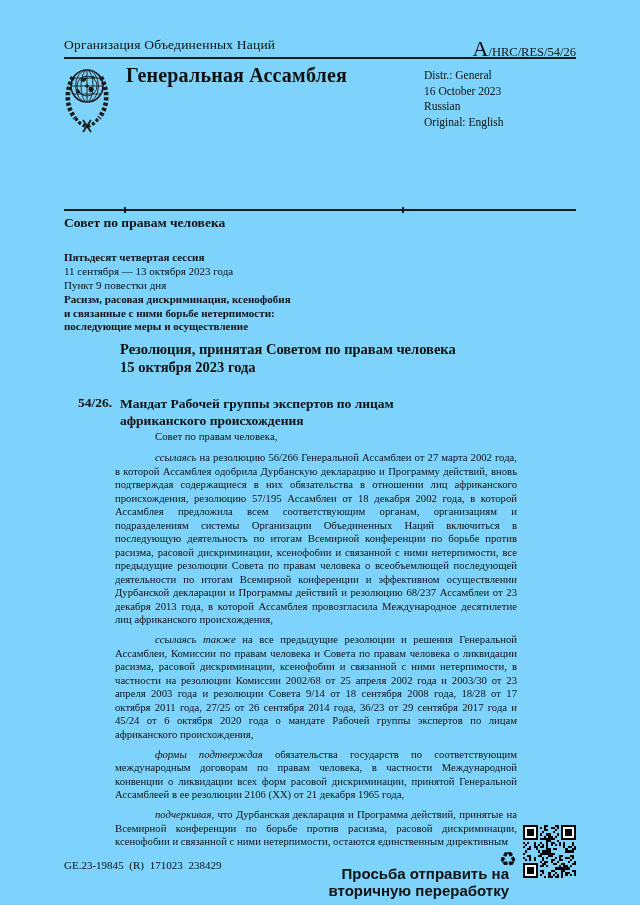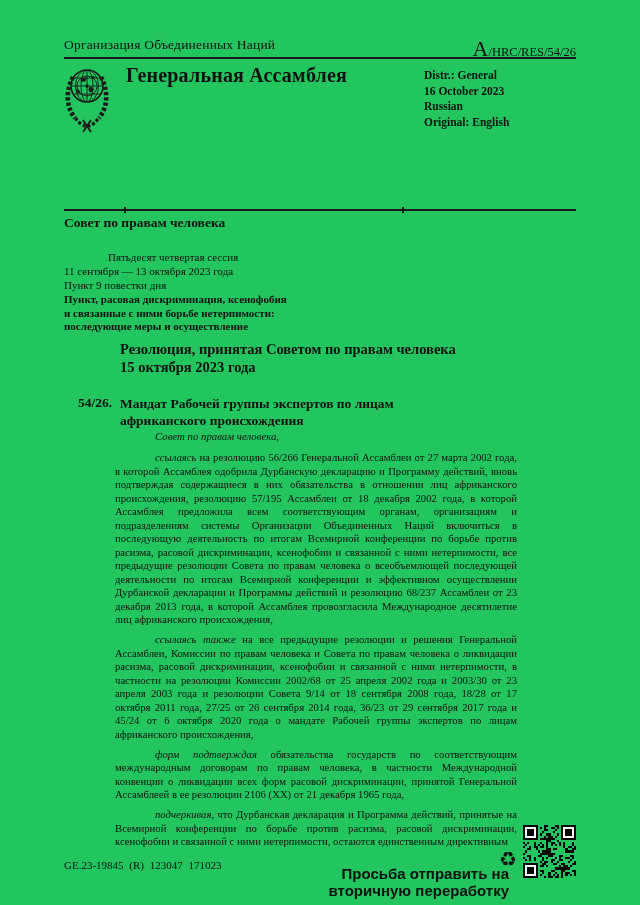--- a/index.html
+++ b/index.html
@@ -1,48 +1,48 @@
 <!DOCTYPE html>
 <html><head>
 <meta charset="utf-8">
 <style>
   html,body{margin:0;padding:0;background:#e8e8e8;}
   .page{
     position:relative;
     width:640px;height:905px;
     margin:0 auto;
-    background:#22c55e;
+    background:#7dd3fc;
     font-family:"Liberation Serif","DejaVu Serif",serif;
     color:#111;
     overflow:hidden;
     box-shadow:0 0 4px rgba(0,0,0,.25);
   }
   
   .org-name{position:absolute;left:64px;top:37px;font-size:13.5px;letter-spacing:.2px;}
   .doc-symbol{position:absolute;right:64px;top:36px;white-space:nowrap;text-decoration:underline;}
   .doc-symbol .big-a{font-size:22px;}
   .doc-symbol .rest{font-size:12.5px;}
   .rule-thin{position:absolute;left:64px;right:64px;top:57px;height:2px;background:#1a1a1a;}
   .emblem{position:absolute;left:63px;top:61px;}
   .assembly-title{position:absolute;left:126px;top:64px;font-size:20px;font-weight:bold;letter-spacing:.2px;}
-  .distr{position:absolute;left:424px;top:68px;font-size:11.5px;line-height:15.5px;font-weight:bold;}
+  .distr{position:absolute;left:424px;top:68px;font-size:11.5px;line-height:15.5px;}
   .rule-thick{position:absolute;left:64px;right:64px;top:209px;height:2.2px;background:#1a1a1a;}
   .rule-thick .tick{position:absolute;top:-2px;width:1.5px;height:6px;background:#1a1a1a;}
   .tick.t1{left:60px;} .tick.t2{left:338px;}
   
   .session{position:absolute;left:64px;top:216px;line-height:14px;font-size:11px;}
   .council{font-size:13.5px;font-weight:bold;margin-bottom:20px;}
-  .session-num{font-weight:normal;margin-left:44px;}
+  .session-num{font-weight:bold;}
   .agenda-title{font-weight:bold;line-height:13.5px;margin-top:1px;}
   
   .res-heading{position:absolute;left:120px;top:341px;width:370px;font-size:14.5px;font-weight:bold;line-height:17.5px;}
   .res-num{position:absolute;left:78px;top:395px;font-size:13.5px;font-weight:bold;}
   .res-title{position:absolute;left:120px;top:395px;width:350px;font-size:13.5px;font-weight:bold;line-height:17px;}
   
-  .opening{position:absolute;left:115px;top:430px;width:402px;font-size:10.8px;font-style:italic;text-indent:40px;}
+  .opening{position:absolute;left:115px;top:430px;width:402px;font-size:10.8px;text-indent:40px;}
   .body-text{position:absolute;left:115px;top:451px;width:402px;font-size:10.7px;line-height:13.5px;text-align:justify;}
   .body-text p{margin:0 0 6.5px 0;text-indent:40px;}
   .body-text .lead{font-style:italic;}
   
   .ge-number{position:absolute;left:64px;top:859px;font-size:11px;word-spacing:3px;}
   .recycle-note{position:absolute;left:276px;top:865px;width:233px;font-size:15px;font-weight:bold;text-align:right;font-family:"Liberation Sans","DejaVu Sans",sans-serif;}
   .recycle-glyph{position:absolute;left:499px;top:849px;font-size:20px;line-height:20px;font-family:"DejaVu Sans",sans-serif;}
   .qr{position:absolute;left:522px;top:825px;width:55px;height:53px;}
   .qr svg{width:100%;height:100%;shape-rendering:crispEdges;}
 </style>
@@ -101,42 +101,42 @@
     <span class="tick t1"></span>
     <span class="tick t2"></span>
   </div>
 
   <div class="session">
     <div class="council">Совет по правам человека</div>
     <div class="session-num">Пятьдесят четвертая сессия</div>
     <div>11 сентября — 13 октября 2023 года</div>
     <div>Пункт 9 повестки дня</div>
     <div class="agenda-title">
-      <div>Пункт, расовая дискриминация, ксенофобия</div>
+      <div>Расизм, расовая дискриминация, ксенофобия</div>
       <div>и связанные с ними борьбе нетерпимости:</div>
       <div>последующие меры и осуществление</div>
     </div>
   </div>
 
   <div class="res-heading">
     <div>Резолюция, принятая Советом по правам человека</div>
     <div>15 октября 2023 года</div>
   </div>
   <div class="res-num">54/26.</div>
   <div class="res-title">Мандат Рабочей группы экспертов по лицам африканского происхождения</div>
 
   <div class="opening">Совет по правам человека,</div>
   <div class="body-text">
     <p><span class="lead">ссылаясь</span><span> на резолюцию 56/266 Генеральной Ассамблеи от 27 марта 2002 года, в которой Ассамблея одобрила Дурбанскую декларацию и Программу действий, вновь подтверждая содержащиеся в них обязательства в отношении лиц африканского происхождения, резолюцию 57/195 Ассамблеи от 18 декабря 2002 года, в которой Ассамблея предложила всем соответствующим органам, организациям и подразделениям системы Организации Объединенных Наций включиться в последующую деятельность по итогам Всемирной конференции по борьбе против расизма, расовой дискриминации, ксенофобии и связанной с ними нетерпимости, все предыдущие резолюции Совета по правам человека о всеобъемлющей последующей деятельности по итогам Всемирной конференции и эффективном осуществлении Дурбанской декларации и Программы действий и резолюцию 68/237 Ассамблеи от 23 декабря 2013 года, в которой Ассамблея провозгласила Международное десятилетие лиц африканского происхождения,</span></p>
     <p><span class="lead">ссылаясь также</span><span> на все предыдущие резолюции и решения Генеральной Ассамблеи, Комиссии по правам человека и Совета по правам человека о ликвидации расизма, расовой дискриминации, ксенофобии и связанной с ними нетерпимости, в частности на резолюции Комиссии 2002/68 от 25 апреля 2002 года и 2003/30 от 23 апреля 2003 года и резолюции Совета 9/14 от 18 сентября 2008 года, 18/28 от 17 октября 2011 года, 27/25 от 26 сентября 2014 года, 36/23 от 29 сентября 2017 года и 45/24 от 6 октября 2020 года о мандате Рабочей группы экспертов по лицам африканского происхождения,</span></p>
-    <p><span class="lead">форм подтверждая</span><span> обязательства государств по соответствующим международным договорам по правам человека, в частности Международной конвенции о ликвидации всех форм расовой дискриминации, принятой Генеральной Ассамблеей в ее резолюции 2106 (XX) от 21 декабря 1965 года,</span></p>
+    <p><span class="lead">формы подтверждая</span><span> обязательства государств по соответствующим международным договорам по правам человека, в частности Международной конвенции о ликвидации всех форм расовой дискриминации, принятой Генеральной Ассамблеей в ее резолюции 2106 (XX) от 21 декабря 1965 года,</span></p>
     <p><span class="lead">подчеркивая</span><span>, что Дурбанская декларация и Программа действий, принятые на Всемирной конференции по борьбе против расизма, расовой дискриминации, ксенофобии и связанной с ними нетерпимости, остаются единственным директивным</span></p>
   </div>
 
-  <div class="ge-number">GE.23-19845 (R) 123047 171023</div>
+  <div class="ge-number">GE.23-19845 (R) 171023 238429</div>
   <div class="recycle-note">Просьба отправить на вторичную переработку</div>
   <div class="recycle-glyph">♻</div>
   <div class="qr">
     <svg id="qr-svg" viewBox="0 0 25 25">
         <rect x="10" y="0" width="1" height="1" fill="#000"></rect>
         <rect x="11" y="0" width="1" height="1" fill="#000"></rect>
         <rect x="15" y="0" width="1" height="1" fill="#000"></rect>
         <rect x="16" y="0" width="1" height="1" fill="#000"></rect>
         <rect x="8" y="1" width="1" height="1" fill="#000"></rect>
         <rect x="10" y="1" width="1" height="1" fill="#000"></rect>

